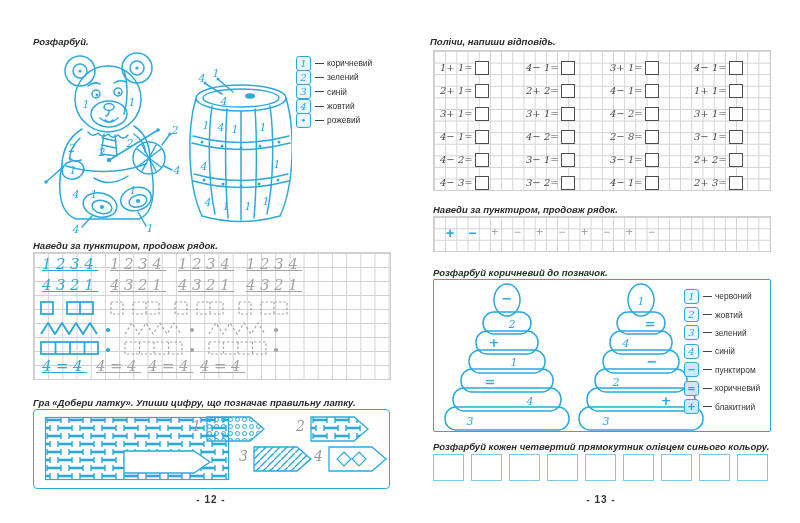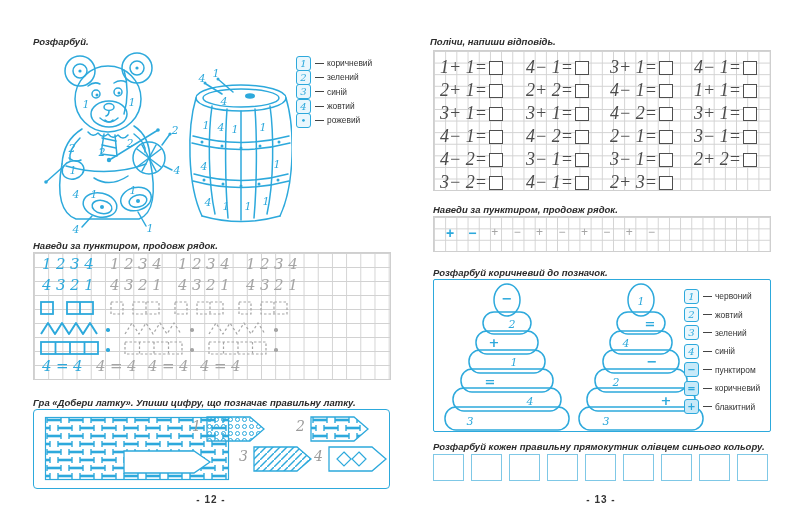--- a/index.html
+++ b/index.html
@@ -26,37 +26,37 @@
   .leg-row{display:flex;align-items:center;}
   .leg-box{display:inline-flex;align-items:center;justify-content:center;width:13px;height:13px;
            border:1.2px solid #2da9dc;border-radius:3px;background:#eaf7fd;color:#2da9dc;
            font-size:10px;line-height:13px;flex:0 0 13px;}
   .leg-mark{background:#c8e9f8;font-family:"DejaVu Sans",sans-serif;font-style:normal;font-weight:bold;font-size:10px;}
   .leg-line{display:inline-block;width:9px;border-top:1px solid #444;margin:0 3px 0 4px;}
   .leg-label{font-size:8.4px;color:#333;white-space:nowrap;}
 
   
   .trow{position:absolute;left:0;height:20px;width:356px;}
-  .trow-text{position:absolute;font-size:15px;letter-spacing:4.5px;white-space:nowrap;top:0;}
+  .trow-text{position:absolute;font-size:15px;letter-spacing:4.5px;white-space:nowrap;top:0;text-decoration:underline;}
   .tsolid-txt{color:#2da9dc;}
   .tdot-txt{color:#a5a5a5;}
   .tshape{position:absolute;top:3px;}
   .bdot{position:absolute;top:10px;width:3.5px;height:3.5px;border-radius:50%;}
   .bdot-b{background:#2da9dc;} .bdot-g{background:#a5a5a5;}
 
   
   #game-box{position:absolute;left:33px;top:409px;width:355px;height:78px;border:1.4px solid #2da9dc;border-radius:4px;}
   .patch-num{position:absolute;font-size:14px;color:#9b9b9b;}
   .patch-svg{position:absolute;}
 
   
   #math-problems{position:absolute;left:0;top:0;width:336px;height:139px;
      display:grid;grid-template-columns:86px 84px 84px 78px;grid-auto-rows:23px;padding:5px 0 0 6px;box-sizing:border-box;}
   .prob{display:flex;align-items:center;height:23px;}
-  .ptext{font-size:18px;color:#4c4c4c;white-space:pre;font-family:Liberation Serif, serif;}
+  .ptext{font-size:10px;color:#4c4c4c;white-space:pre;}
   .ansbox{display:inline-block;width:12px;height:12px;border:1.3px solid #4f4f4f;margin-left:2px;background:#fff;}
 
   
   .tsym{position:absolute;top:8px;width:16px;text-align:center;}
   .tsolid{color:#2da9dc;font-weight:bold;font-size:14px;}
   .tdotted{color:#a5a5a5;font-size:12px;}
 
   
   #pyramid-box{position:absolute;left:433px;top:279px;width:336px;height:151px;border:1.4px solid #2da9dc;border-radius:2px;}
 
@@ -439,41 +439,45 @@
         </div>
         <div class="prob">
           <span class="hand ptext">4− 1=</span>
           <span class="ansbox"></span>
         </div>
         <div class="prob">
           <span class="hand ptext">4− 2=</span>
           <span class="ansbox"></span>
         </div>
         <div class="prob">
-          <span class="hand ptext">2− 1=</span>
+          <span class="hand ptext">2− 8=</span>
           <span class="ansbox"></span>
         </div>
         <div class="prob">
           <span class="hand ptext">3− 1=</span>
           <span class="ansbox"></span>
         </div>
         <div class="prob">
           <span class="hand ptext">4− 2=</span>
           <span class="ansbox"></span>
         </div>
         <div class="prob">
           <span class="hand ptext">3− 1=</span>
           <span class="ansbox"></span>
         </div>
         <div class="prob">
           <span class="hand ptext">3− 1=</span>
           <span class="ansbox"></span>
         </div>
         <div class="prob">
           <span class="hand ptext">2+ 2=</span>
+          <span class="ansbox"></span>
+        </div>
+        <div class="prob">
+          <span class="hand ptext">4− 3=</span>
           <span class="ansbox"></span>
         </div>
         <div class="prob">
           <span class="hand ptext">3− 2=</span>
           <span class="ansbox"></span>
         </div>
         <div class="prob">
           <span class="hand ptext">4− 1=</span>
           <span class="ansbox"></span>
         </div>
@@ -568,21 +572,21 @@
         <span class="leg-line"></span>
         <span class="leg-label">коричневий</span>
       </div>
       <div class="leg-row">
         <span class="leg-box hand leg-mark">+</span>
         <span class="leg-line"></span>
         <span class="leg-label">блакитний</span>
       </div>
     </div>
 
-  <div class="title" style="left:433px;top:441px;">Розфарбуй кожен правильну прямокутник олівцем синього кольору.</div>
+  <div class="title" style="left:433px;top:441px;">Розфарбуй кожен четвертий прямокутник олівцем синього кольору.</div>
   <div id="rect-row">
       <div class="rect4"></div>
       <div class="rect4"></div>
       <div class="rect4"></div>
       <div class="rect4"></div>
       <div class="rect4"></div>
       <div class="rect4"></div>
       <div class="rect4"></div>
       <div class="rect4"></div>
       <div class="rect4"></div>

